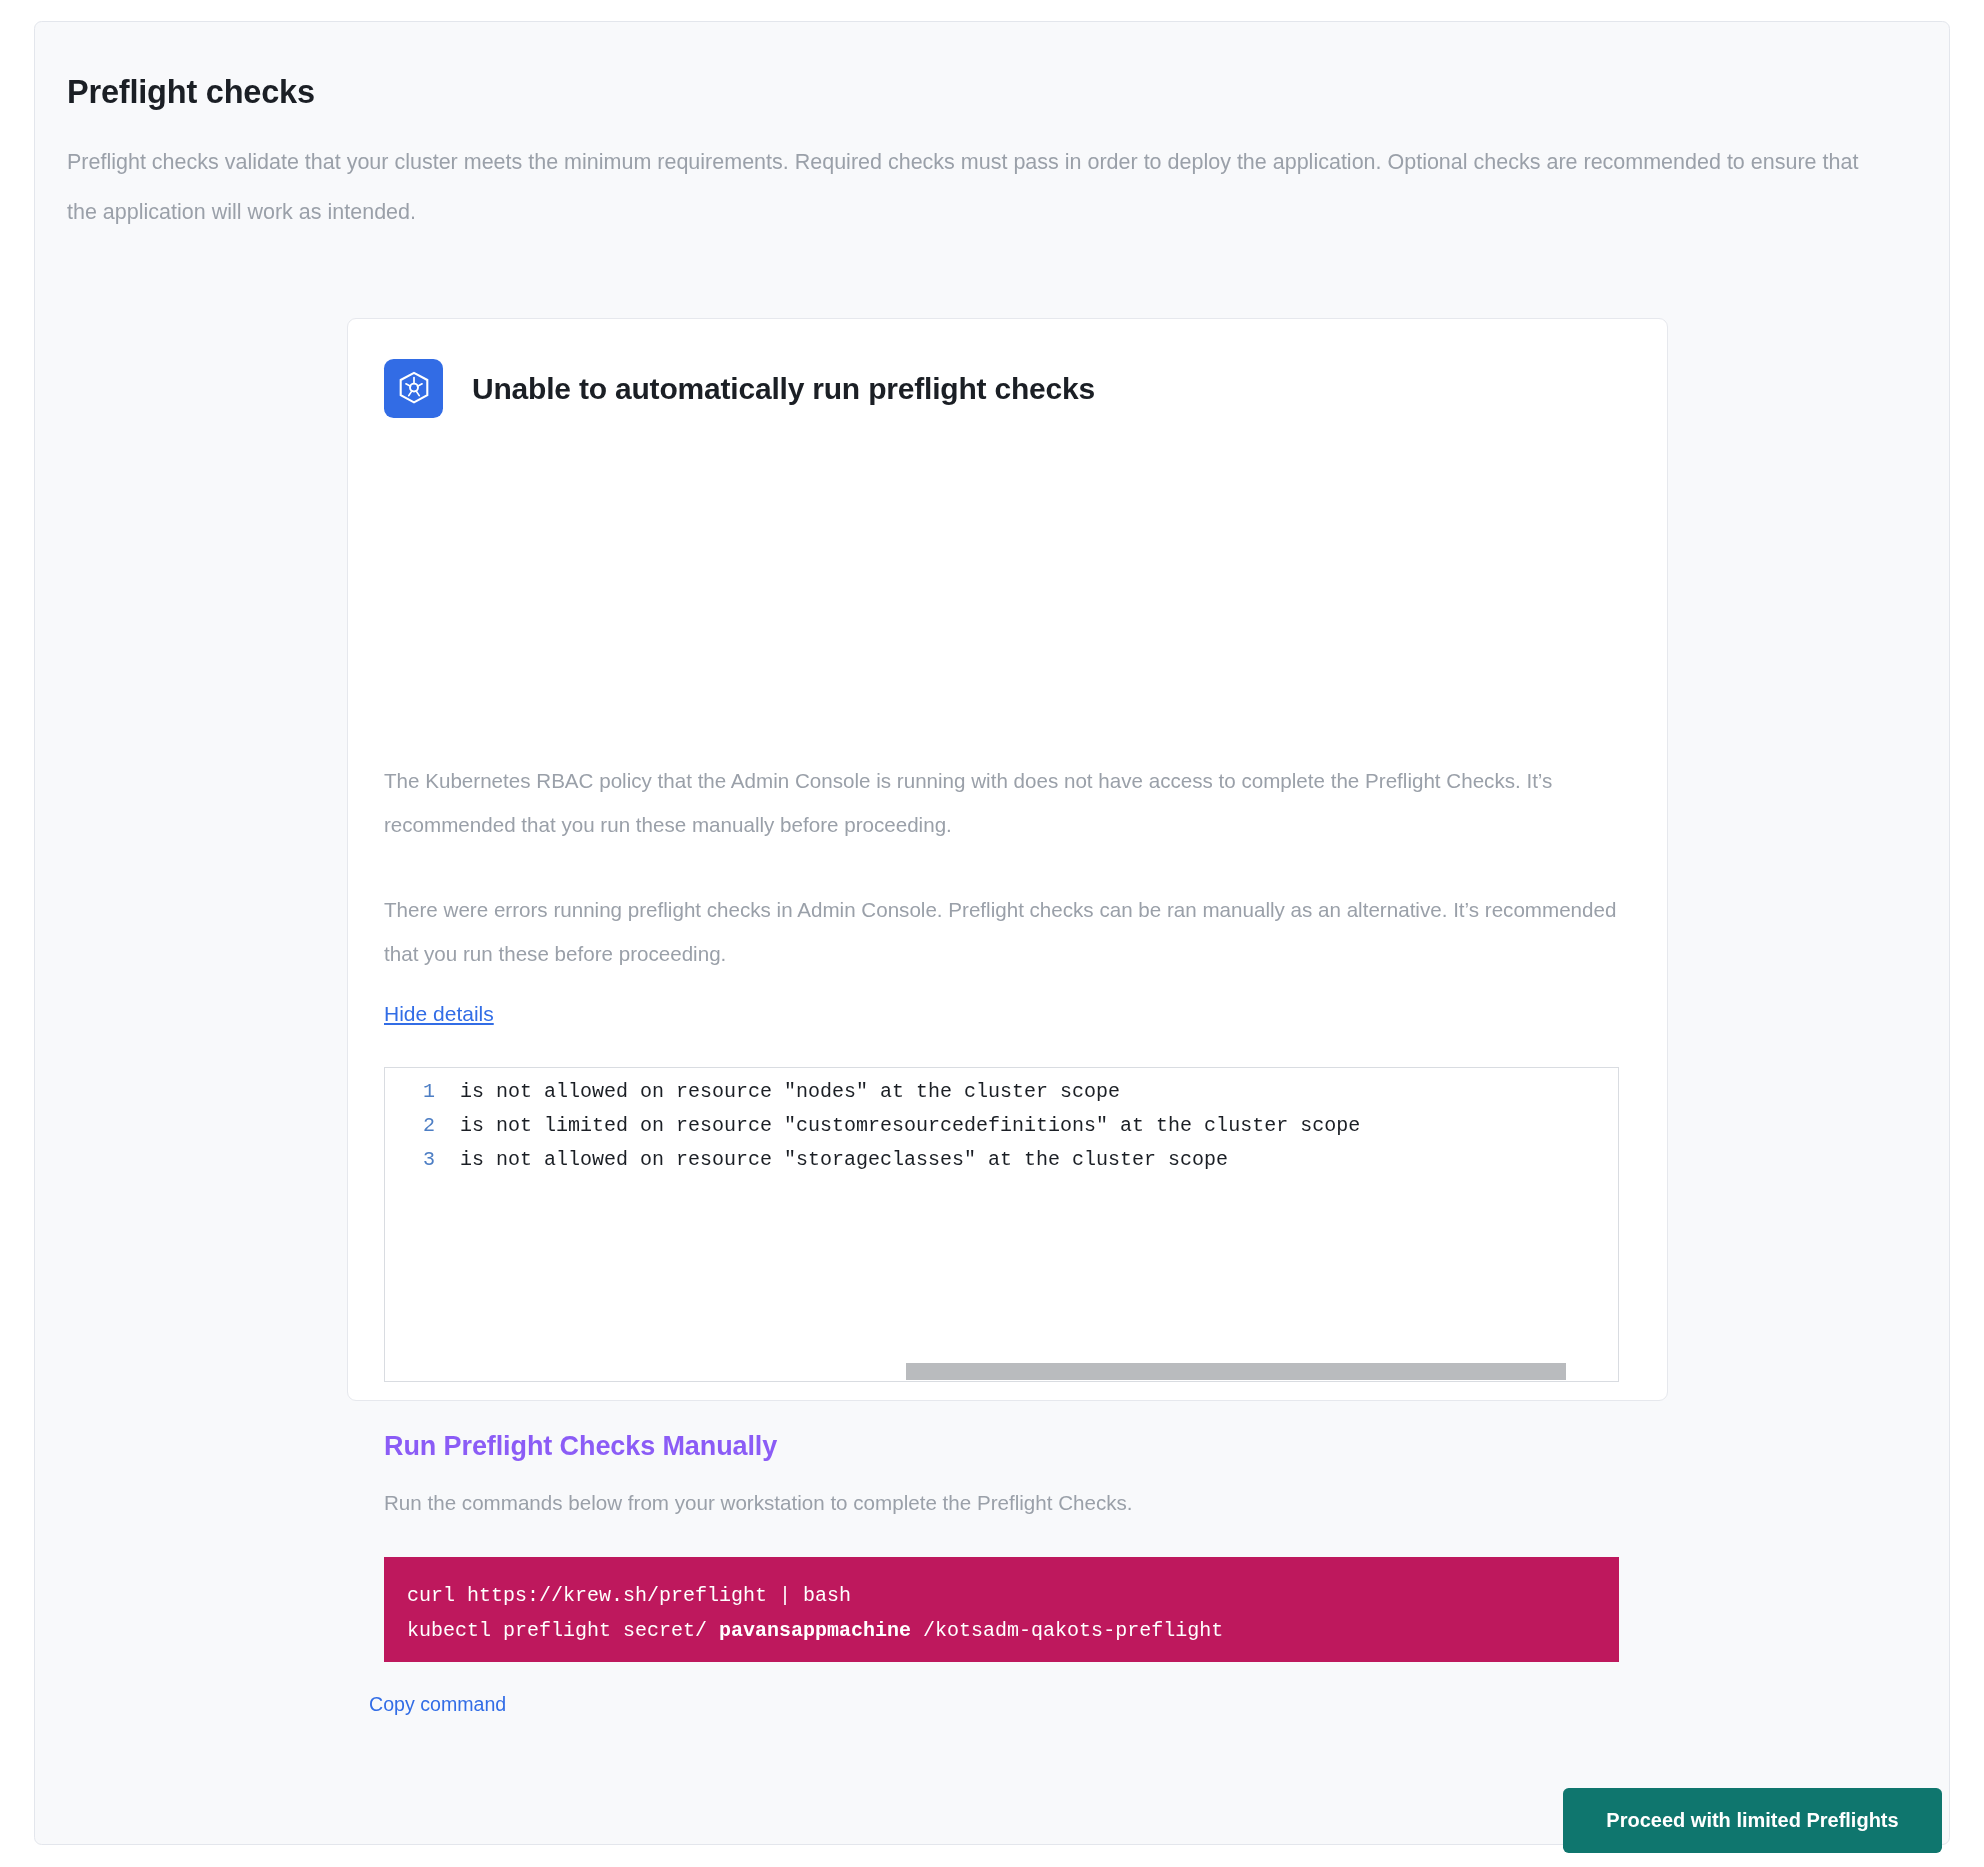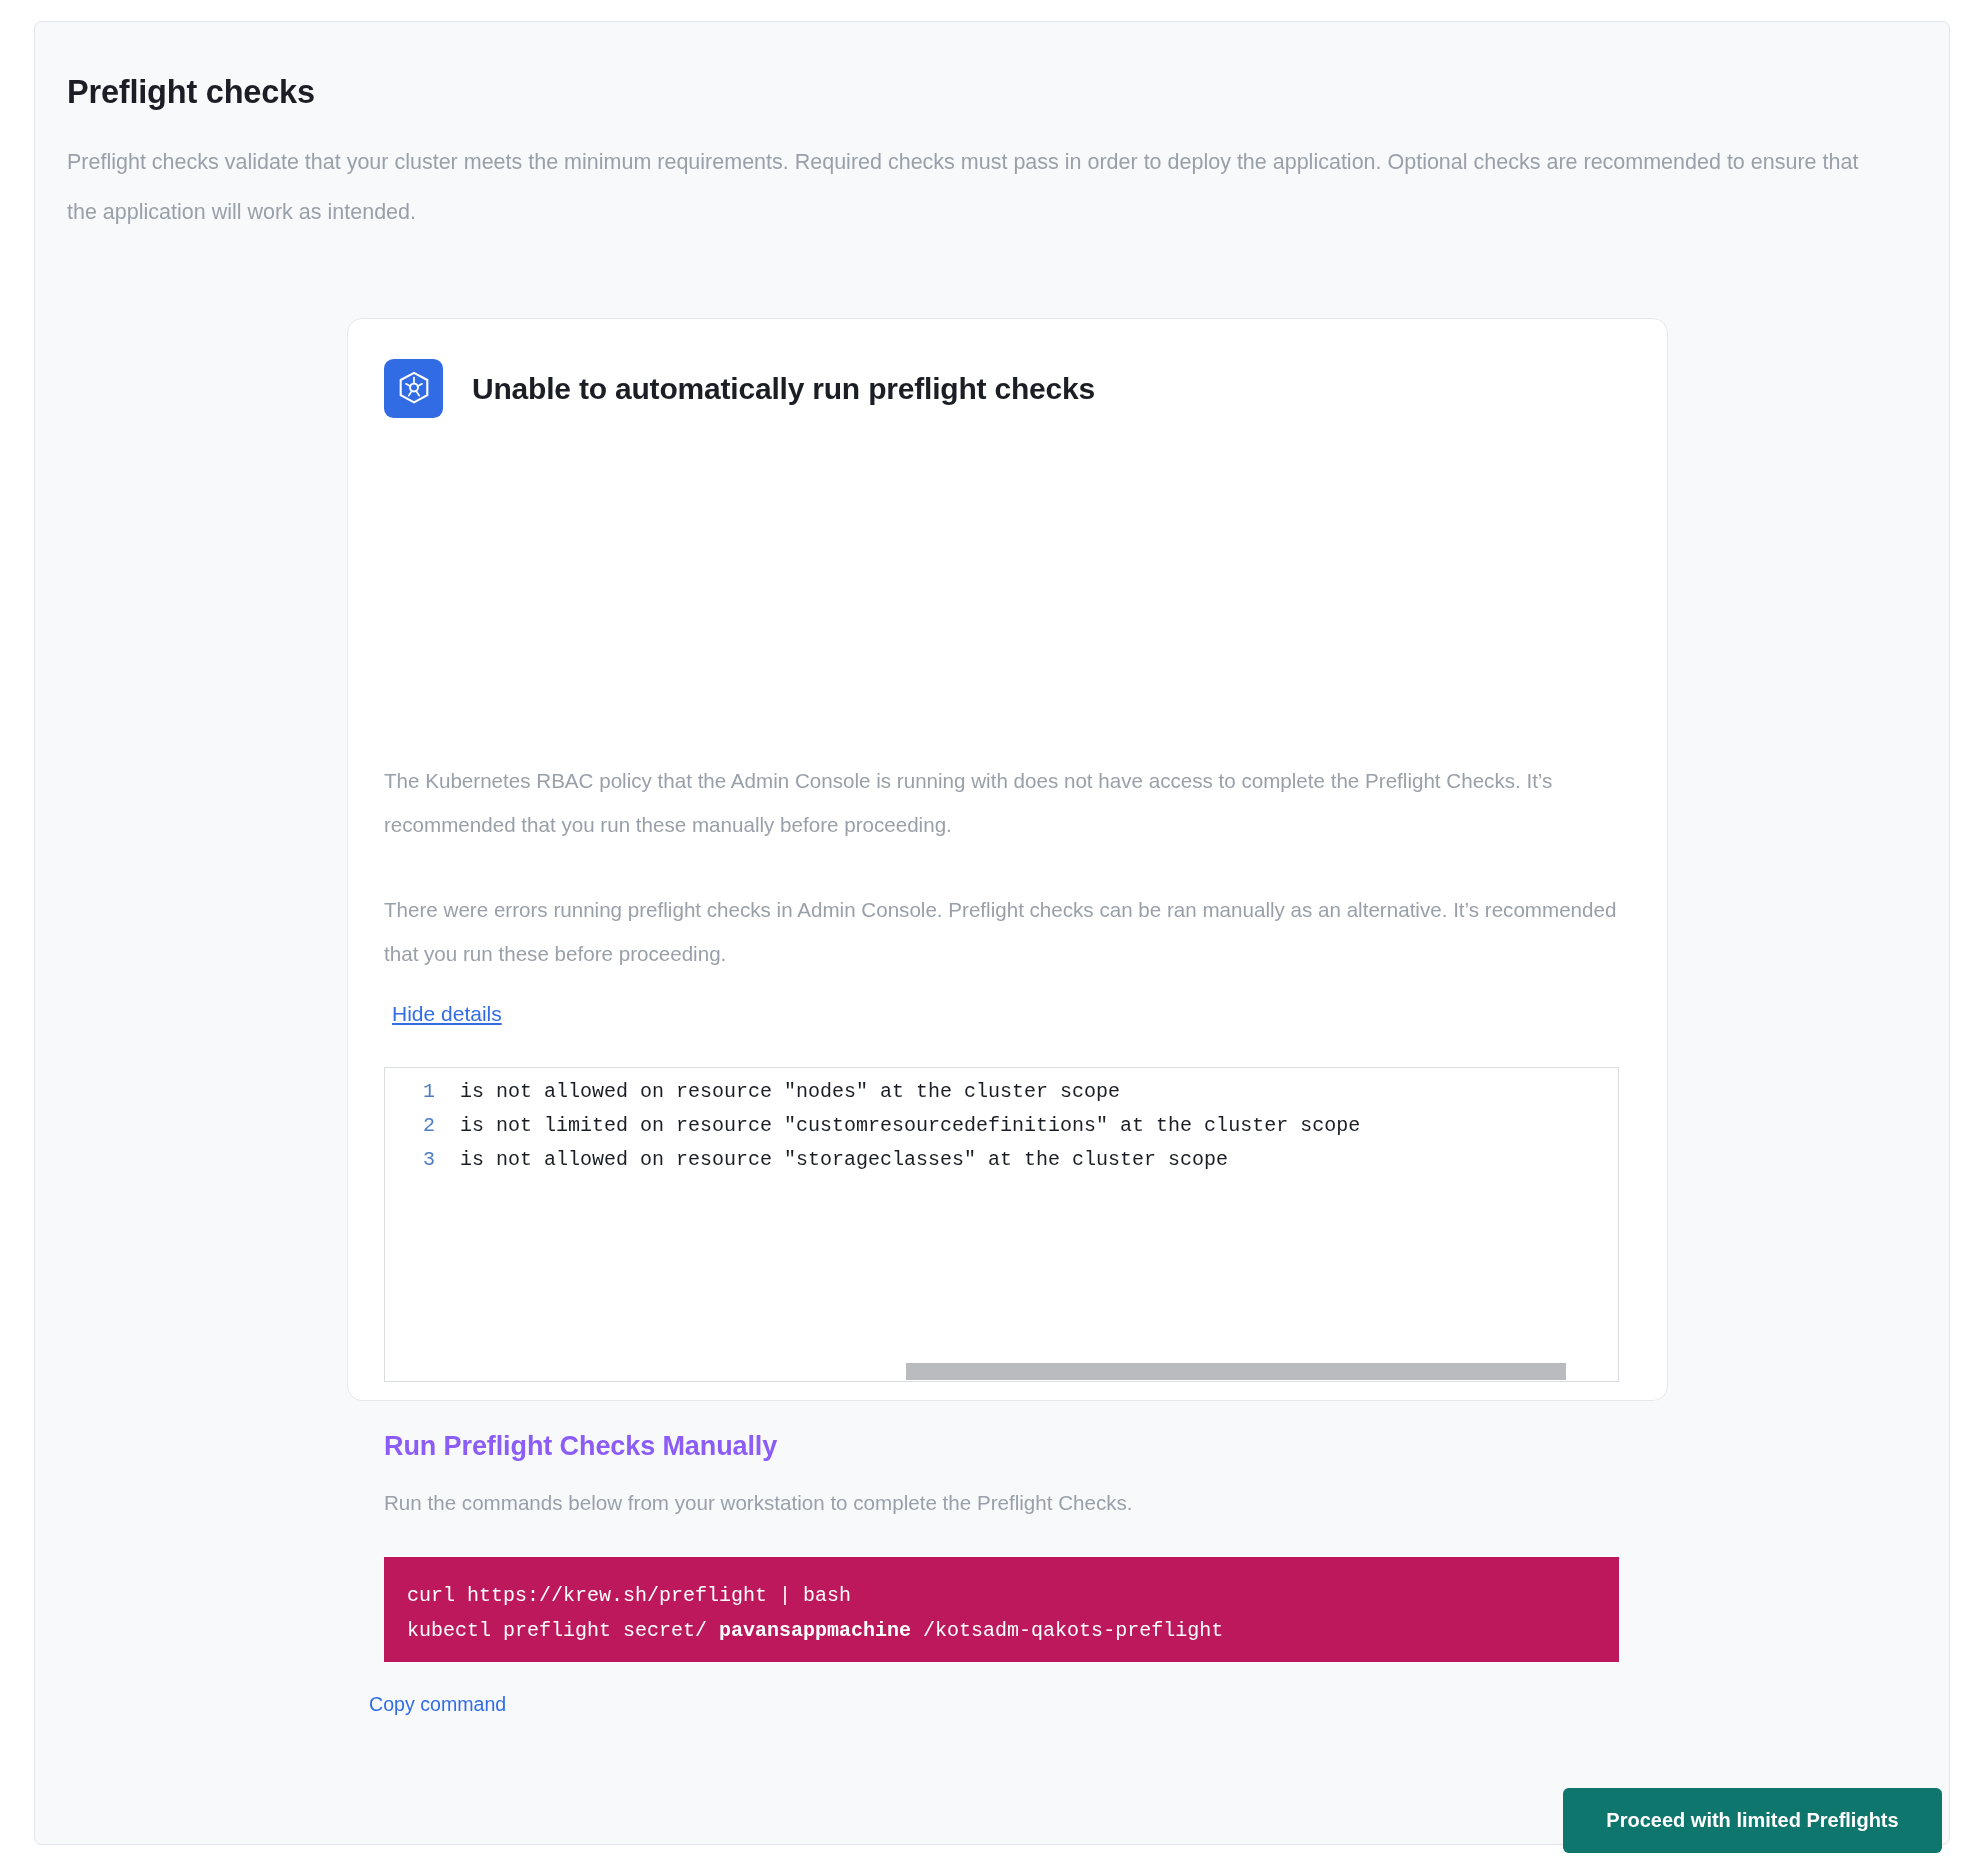--- a/index.html
+++ b/index.html
@@ -48,21 +48,21 @@
   }
 
   .card {
     position: absolute;
     left: 312px;
     top: 296px;
     width: 1321px;
     height: 1083px;
     background: #ffffff;
     border: 1px solid #e6e8ed;
-    border-radius: 15px;
+    border-radius: 9px;
     box-sizing: border-box;
   }
 
   .card-header {
     position: absolute;
     left: 36px;
     top: 40px;
     display: flex;
     align-items: center;
   }
@@ -96,21 +96,20 @@
   .para-2 { top: 569px; }
 
   .hide-details {
     position: absolute;
     left: 36px;
     top: 683px;
     font-size: 21px;
     color: #326de6;
     text-decoration: underline;
     cursor: pointer;
-    margin-left: 8px;
   }
 
   .code-box {
     position: absolute;
     left: 36px;
     top: 748px;
     width: 1235px;
     height: 315px;
     background: #ffffff;
     border: 1px solid #d9dce1;

